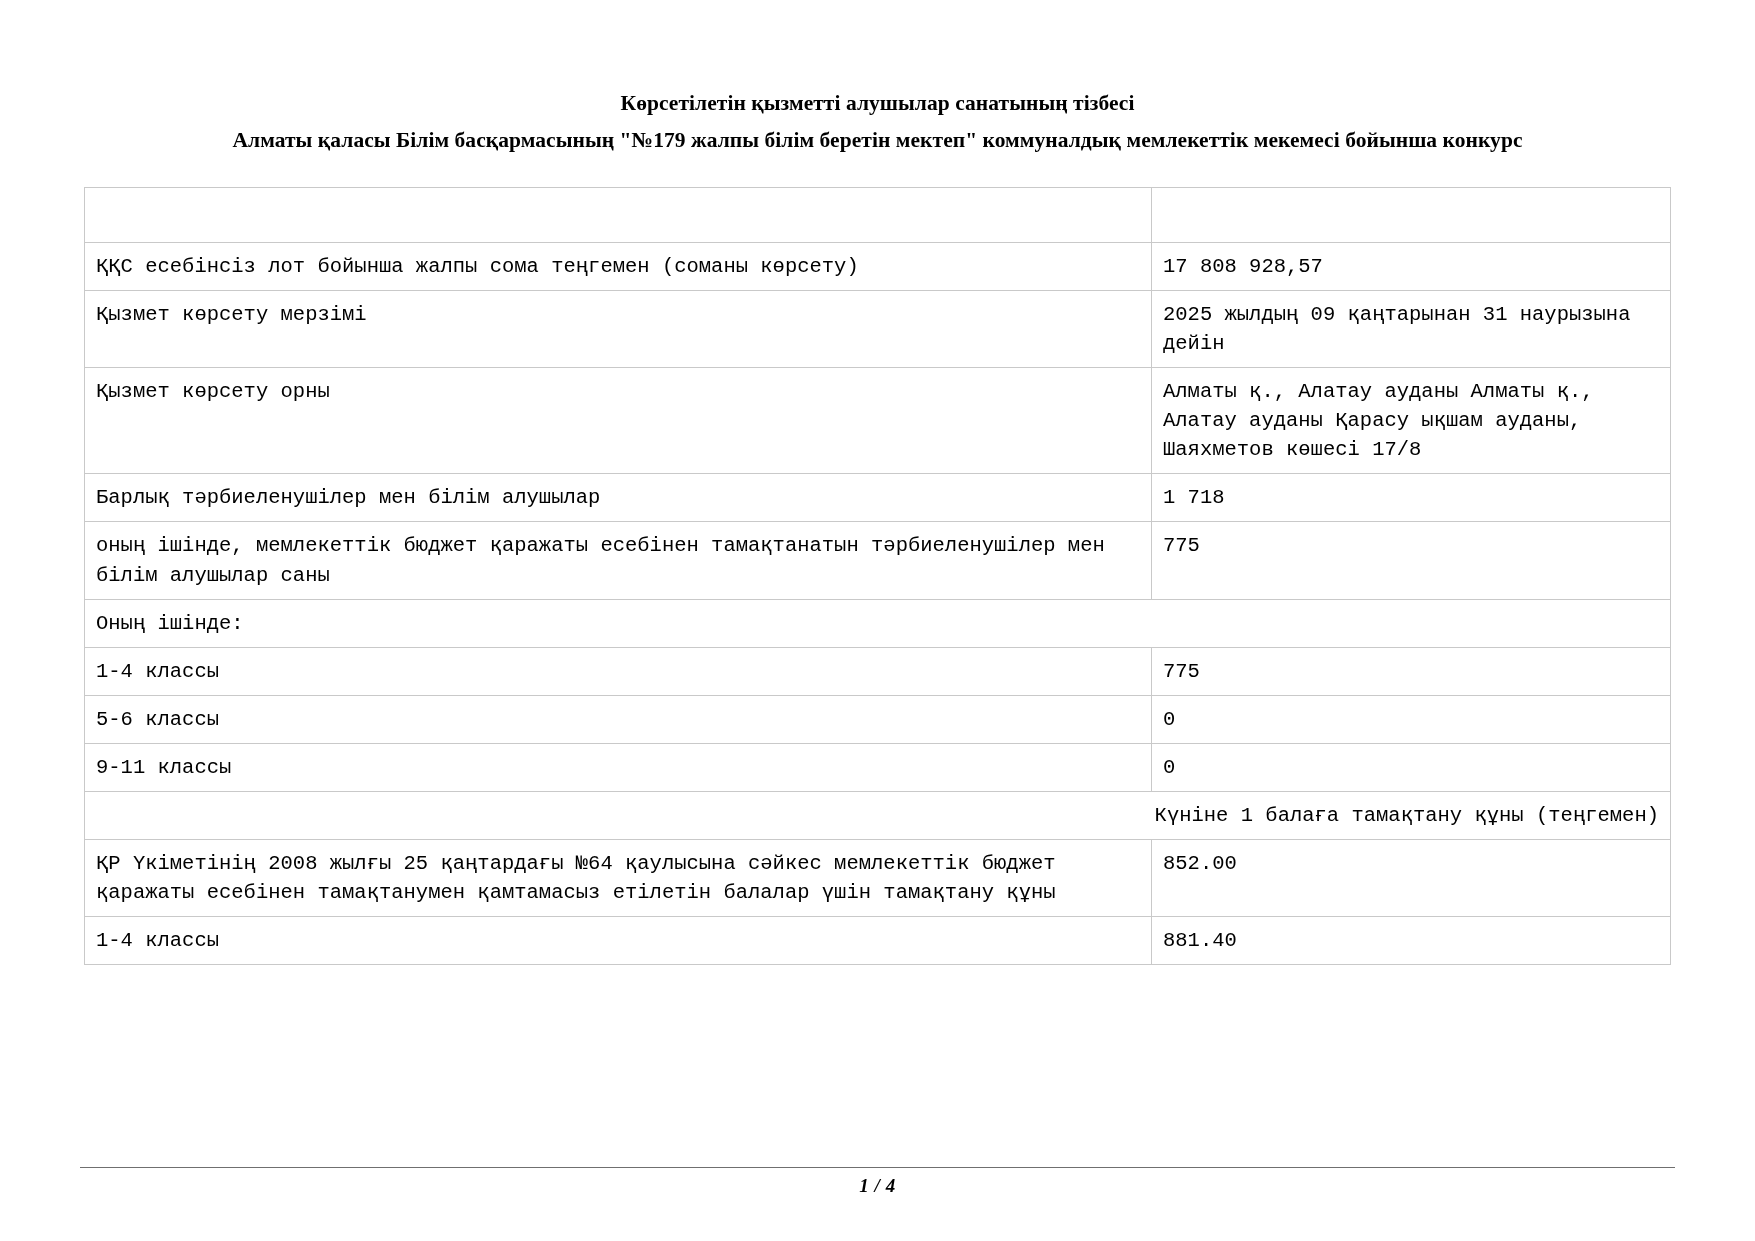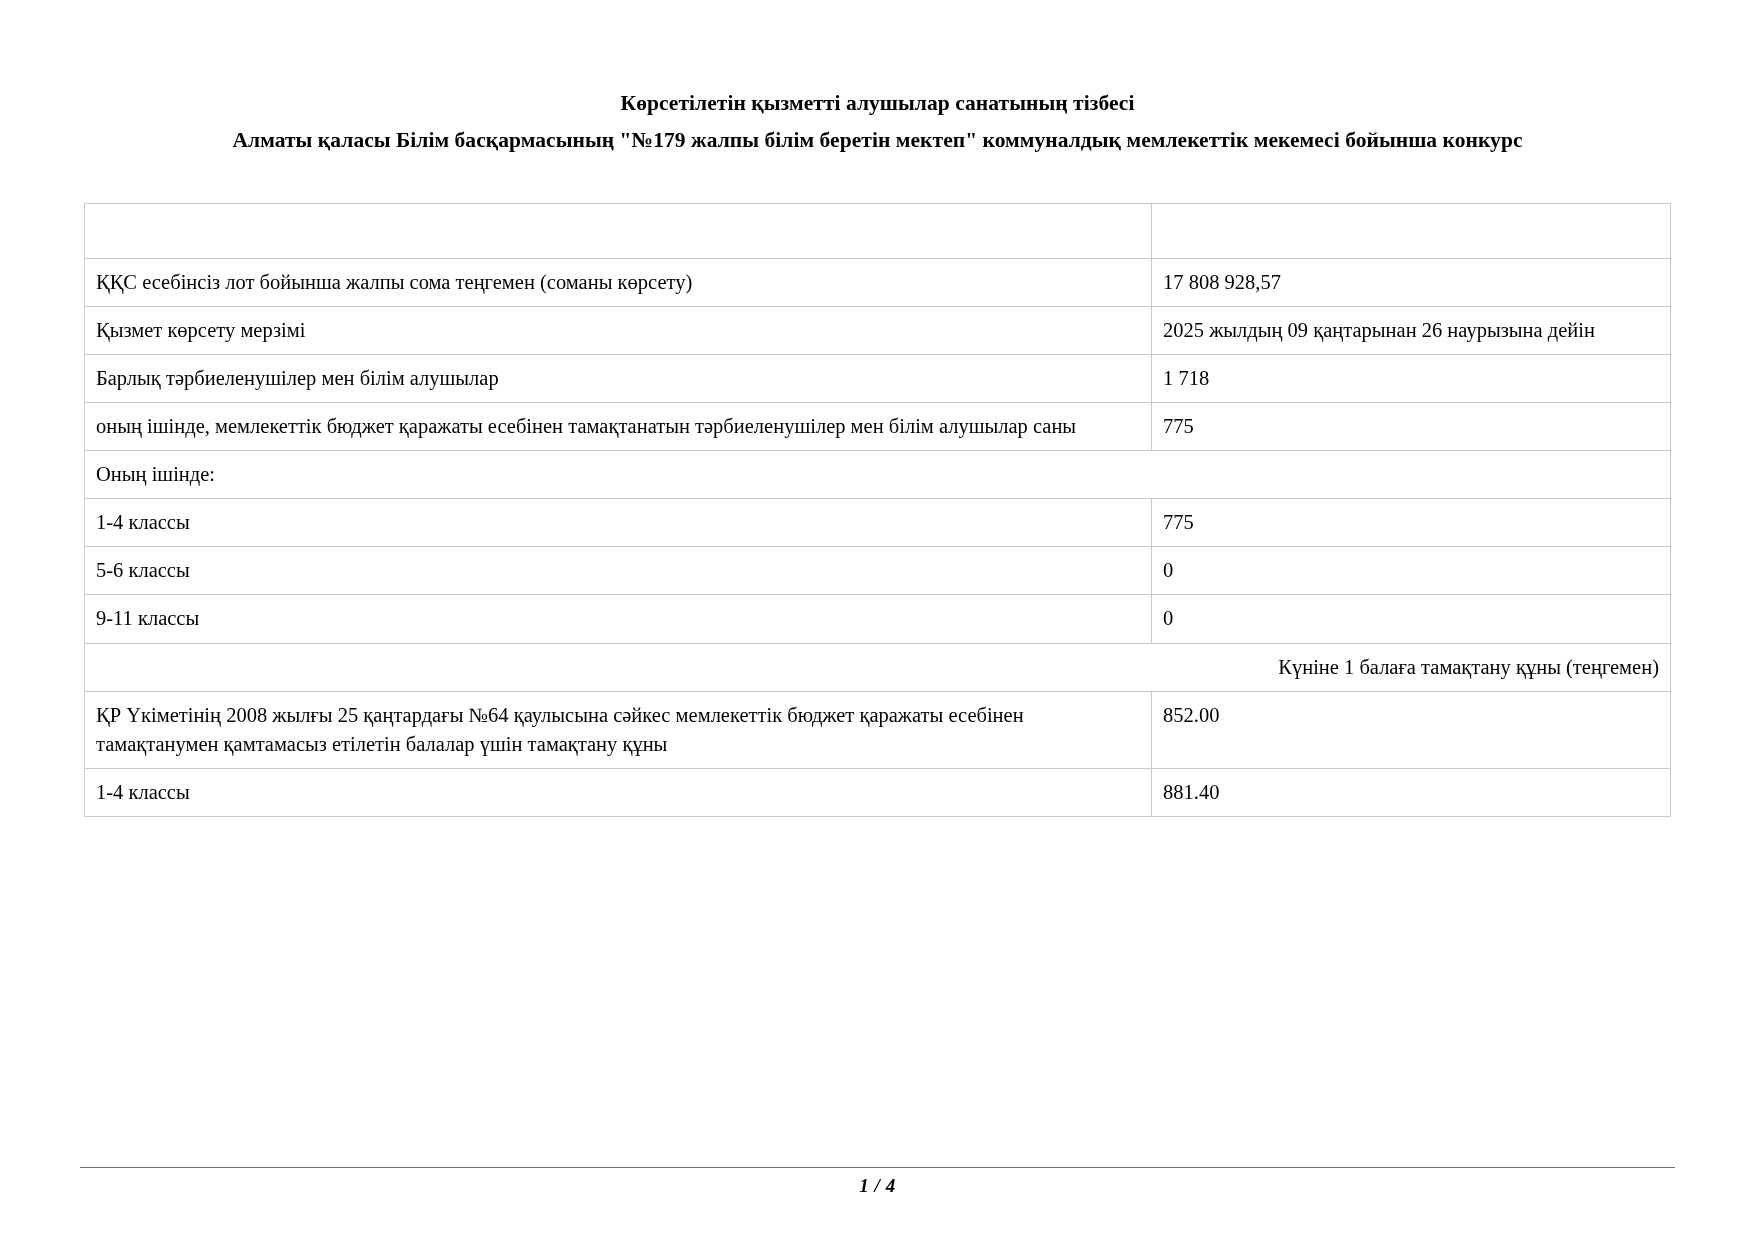--- a/index.html
+++ b/index.html
@@ -29,22 +29,23 @@
     font-weight: bold;
     font-size: 21.5px;
     line-height: 1.48;
     letter-spacing: 0.05px;
   }
   .title-line.l1 { margin-bottom: 5px; }
 
   table.doc-table {
     border-collapse: collapse;
     width: 1586px;
-    margin: 46px auto 0 auto;
+    margin: 30px auto 0 auto;
     table-layout: fixed;
+    font-family: Liberation Mono, monospace;
   }
   table.doc-table col.c1 { width: 1067px; }
   table.doc-table col.c2 { width: 519px; }
 
   table.doc-table td {
     border: 1px solid #c9c9c9;
     padding: 9px 11px 9px 11px;
     font-size: 20.5px;
     line-height: 1.42;
     vertical-align: top;
@@ -95,21 +96,25 @@
         <tr>
           <td class="label-cell empty-row"></td>
           <td></td>
         </tr>
         <tr>
           <td class="label-cell">ҚҚС есебінсіз лот бойынша жалпы сома теңгемен (соманы көрсету)</td>
           <td>17 808 928,57</td>
         </tr>
         <tr>
           <td class="label-cell mid">Қызмет көрсету мерзімі</td>
-          <td>2025 жылдың 09 қаңтарынан 26 наурызына дейін</td>
+          <td>2025 жылдың 09 қаңтарынан 31 наурызына дейін</td>
+        </tr>
+        <tr>
+          <td class="label-cell mid">Қызмет көрсету орны</td>
+          <td>Алматы қ., Алатау ауданы Алматы қ., Алатау ауданы Қарасу ықшам ауданы, Шаяхметов көшесі 17/8</td>
         </tr>
         <tr>
           <td class="label-cell">Барлық тәрбиеленушілер мен білім алушылар</td>
           <td>1 718</td>
         </tr>
         <tr>
           <td class="label-cell">оның ішінде, мемлекеттік бюджет қаражаты есебінен тамақтанатын тәрбиеленушілер мен білім алушылар саны</td>
           <td class="value-mid">775</td>
         </tr>
         <tr>

